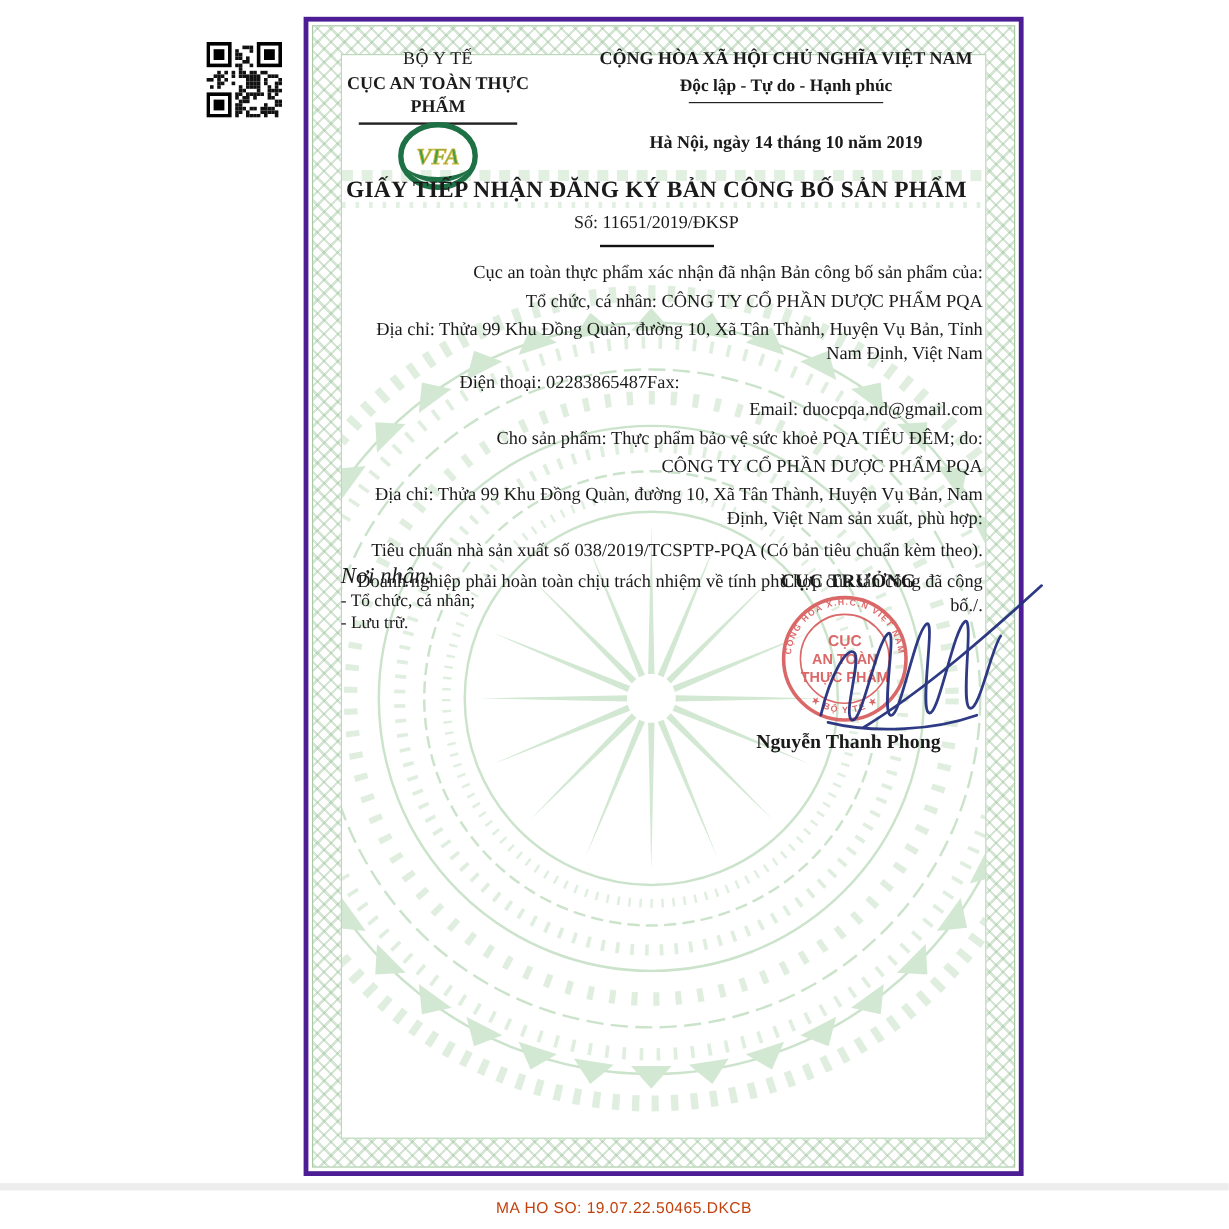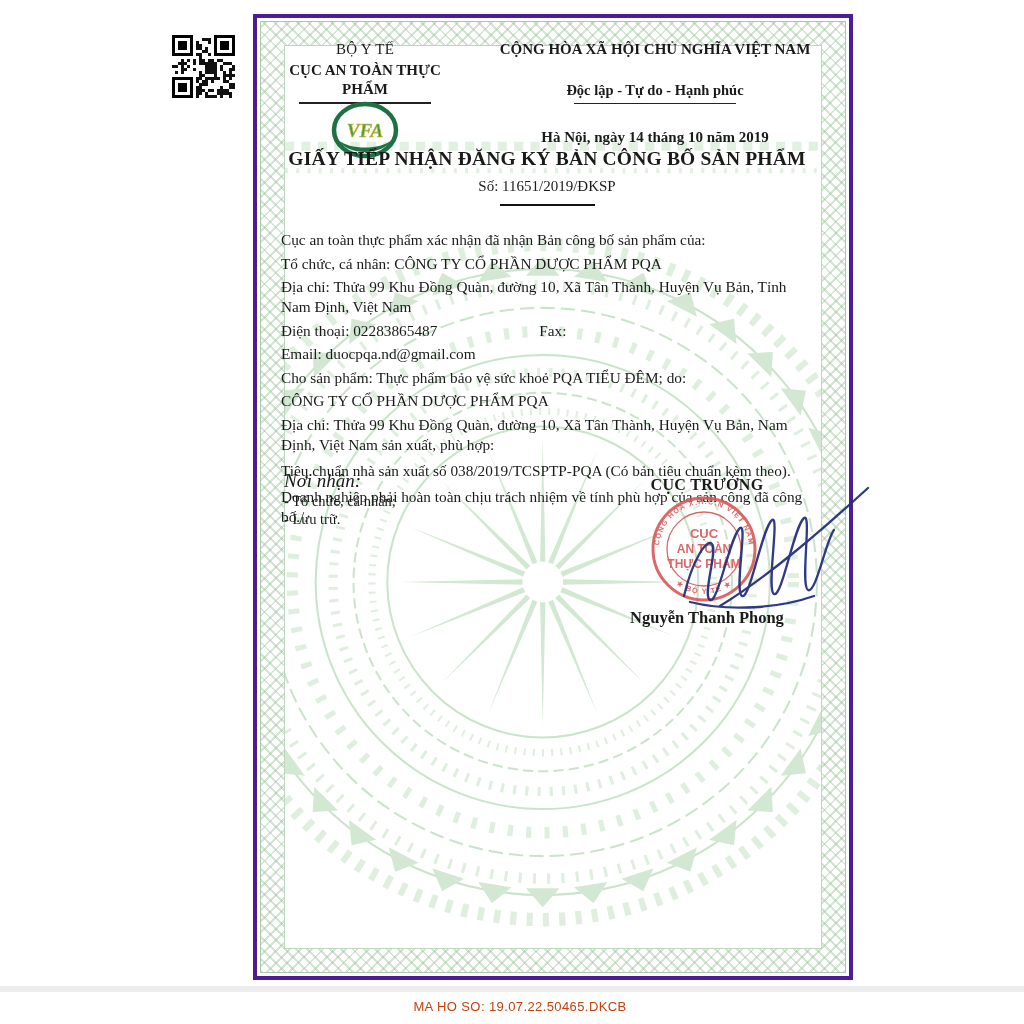--- a/index.html
+++ b/index.html
@@ -28,32 +28,32 @@
   .content{position:absolute;inset:0;z-index:2;font-size:15.3px;}
 
   
   .hdr-left{left:8px;top:22px;width:200px;text-align:center;line-height:1.25;}
   .ministry{font-size:15px;letter-spacing:.3px;}
   .agency{font-size:15px;font-weight:bold;margin-top:2px;}
   .rule-left{width:132px;height:1.5px;background:#222;margin:4px auto 0;}
   .vfa{margin-top:-4px;}
   .hdr-right{left:240px;top:22px;width:316px;text-align:center;line-height:1.25;}
   .country{font-size:15px;font-weight:bold;}
-  .motto{font-size:14.5px;font-weight:bold;margin-top:22px;}
+  .motto{font-size:14.5px;font-weight:bold;margin-top:4px;}
   .rule-right{width:162px;height:1.5px;background:#222;margin:4px auto 0;}
   .dateline{font-size:15px;font-weight:bold;margin-top:24px;}
 
   
   .title-block{left:25px;top:130px;width:530px;text-align:center;}
   .doc-title{font-size:19.5px;font-weight:bold;white-space:nowrap;letter-spacing:.2px;}
   .doc-number{font-size:15px;margin-top:8px;}
   .rule-title{width:95px;height:2px;background:#111;margin:9px auto 0;}
 
   
-  .body-block{left:24px;top:212px;width:538px;}
+  .body-block{left:24px;top:200px;width:538px;text-align:right;}
   .body-block p{margin:0 0 3.5px 0;line-height:20px;}
   .phone-row{display:flex;}
   .phone-row .phone{width:48%;}
   p.spaced{margin-top:6px;}
 
   
   .recipients{left:27px;top:452px;width:220px;}
   .recipients .label{font-weight:normal;font-style:italic;font-size:19px;}
   .recipients .item{font-size:14.5px;line-height:18px;}
   .signer-title{left:320px;top:458px;width:260px;text-align:center;

